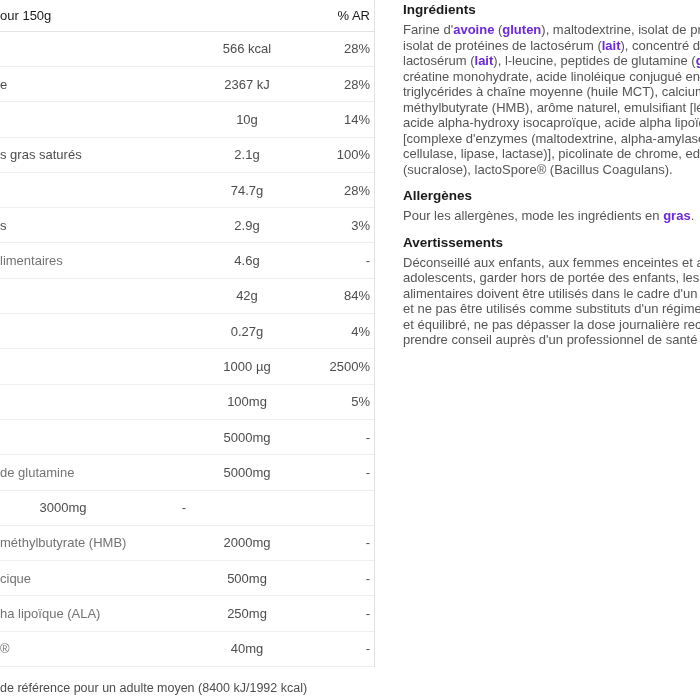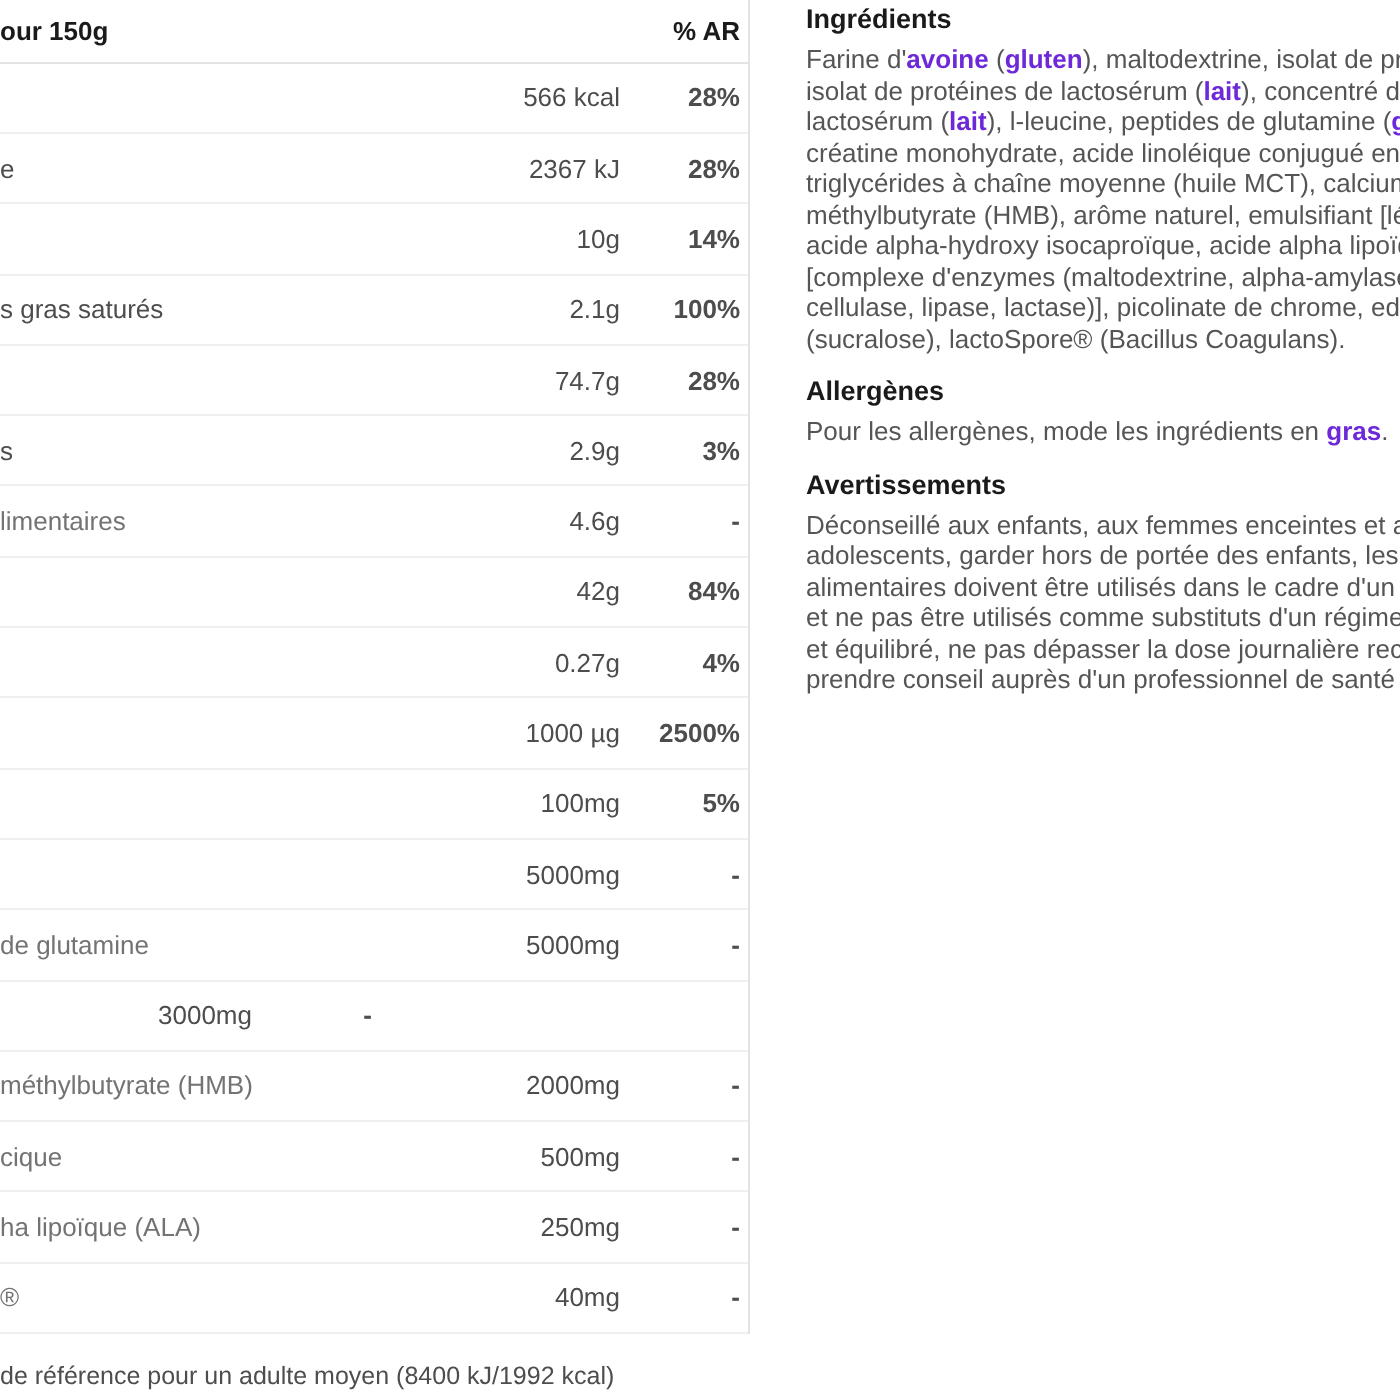--- a/index.html
+++ b/index.html
@@ -3,27 +3,27 @@
 <meta charset="utf-8">
 <style>
   html,body{margin:0;padding:0;overflow:hidden;background:#fff;}
   .page{position:relative;width:700px;height:700px;background:#fff;overflow:hidden;
         font-family:"Liberation Sans",sans-serif;-webkit-font-smoothing:antialiased;}
   
   .nutrition{position:absolute;left:0;top:0;width:375px;box-sizing:border-box;
              border-right:1px solid var(--divider_strong,#e8e8e8);}
   .t-header{height:31.7px;box-sizing:border-box;display:flex;align-items:center;
             justify-content:space-between;border-bottom:1px solid var(--divider_strong,#e2e2e2);
-            font-size:13px;font-weight:bold;color:var(--text_dark,#1a1a1a);padding-right:4px;}
+            font-size:13px;font-weight:normal;color:var(--text_dark,#1a1a1a);padding-right:4px;}
   .t-row{height:35.3px;box-sizing:border-box;display:flex;align-items:center;
          border-bottom:1px solid var(--divider,#efefef);font-size:13px;color:var(--text_body,#4d4d4d);}
   .t-row .lbl{flex:1;white-space:nowrap;overflow:hidden;}
   .t-row .lbl.bold{font-weight:normal;color:#737373;}
-  .t-row .amt{width:126px;text-align:right;white-space:nowrap;}
-  .t-row .ar{width:60px;text-align:right;padding-right:4px;white-space:nowrap;font-weight:bold;}
+  .t-row .amt{width:126px;text-align:center;white-space:nowrap;}
+  .t-row .ar{width:60px;text-align:right;padding-right:4px;white-space:nowrap;}
   .t-footnote{position:absolute;left:0;top:681px;font-size:12.5px;color:var(--text_body,#4d4d4d);
               white-space:nowrap;}
   
   .info{position:absolute;left:403px;top:2px;width:470px;}
   .info h3{font-size:13.5px;line-height:16px;font-weight:bold;color:var(--text_dark,#1a1a1a);
            margin:0 0 4px 0;}
   .info .para{font-size:13px;line-height:15.5px;color:var(--text_muted,#555);margin:0 0 11px 0;}
   .info .line{white-space:nowrap;}
   .info b{font-weight:bold;color:#6d28d9;}
 </style>

